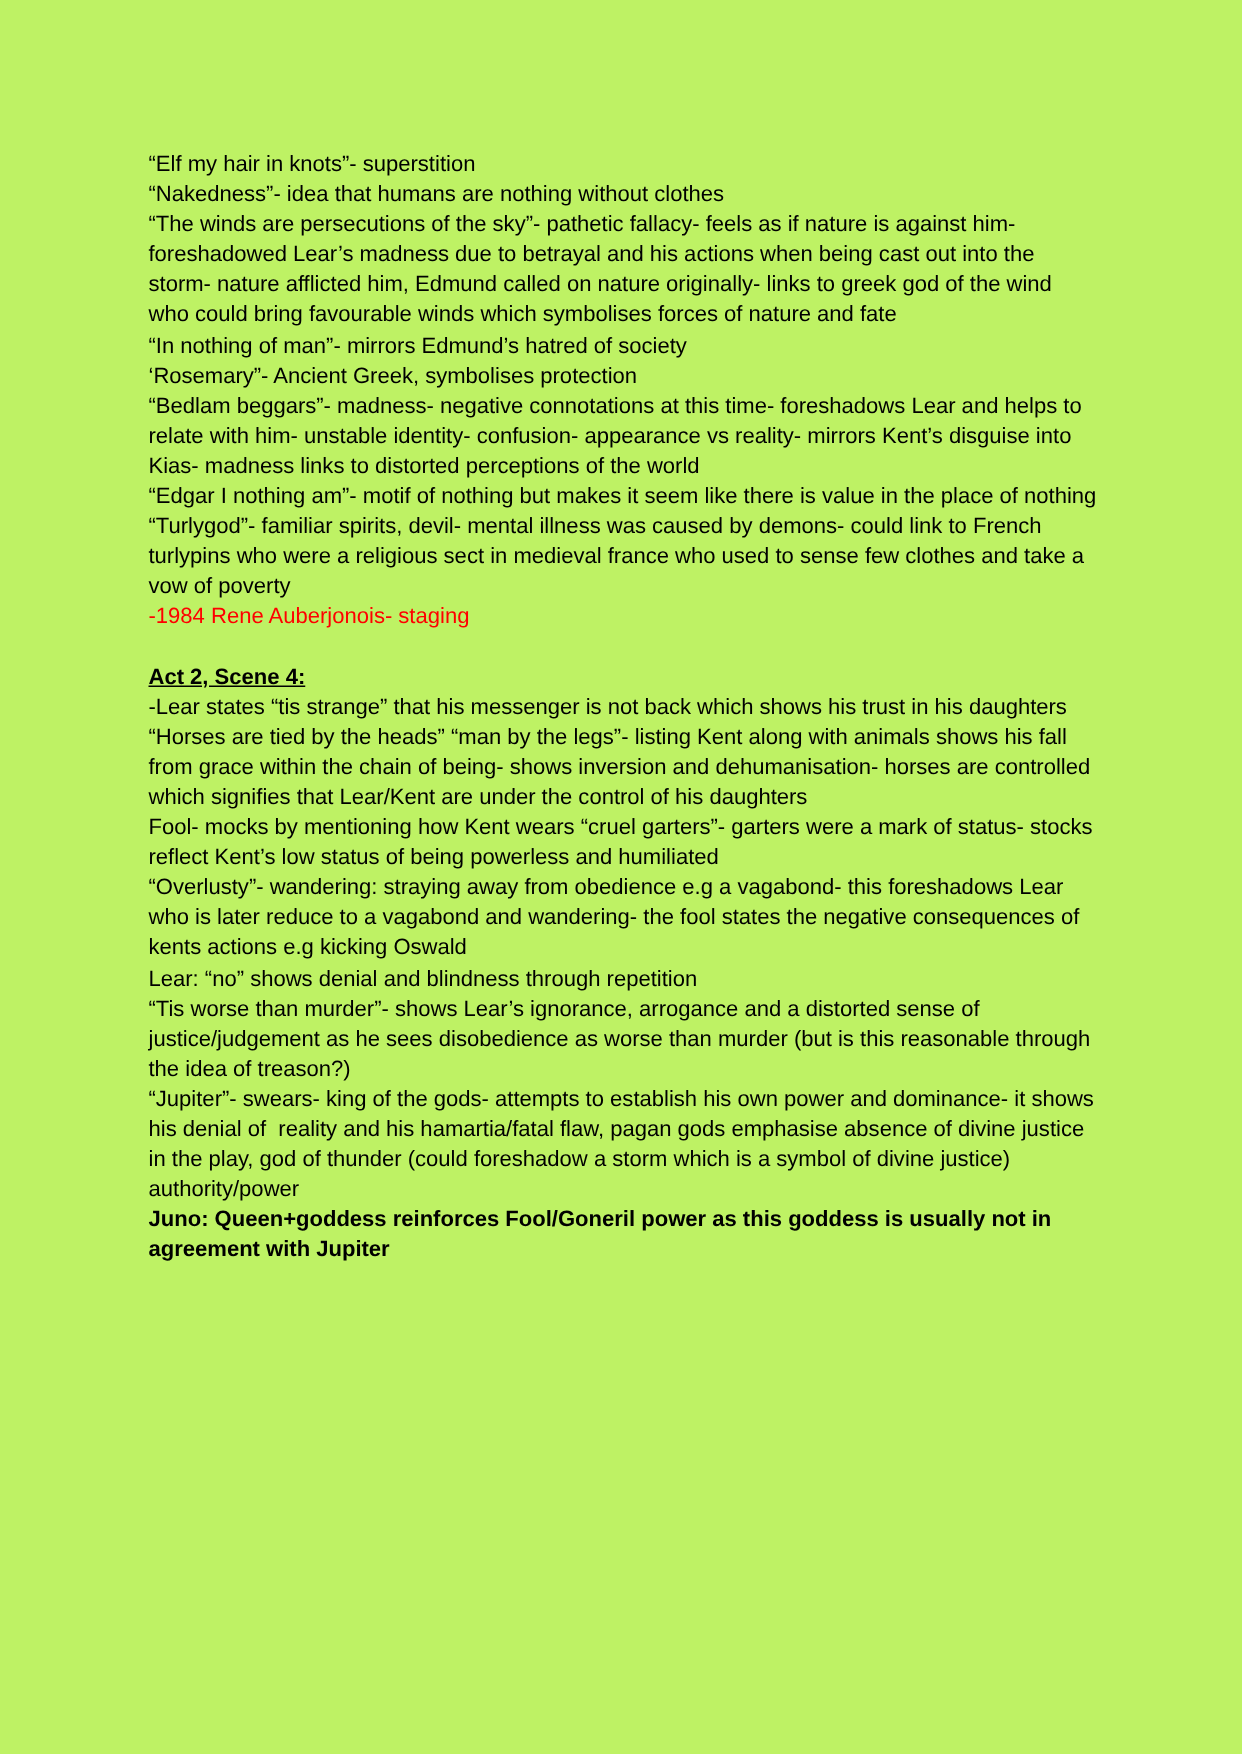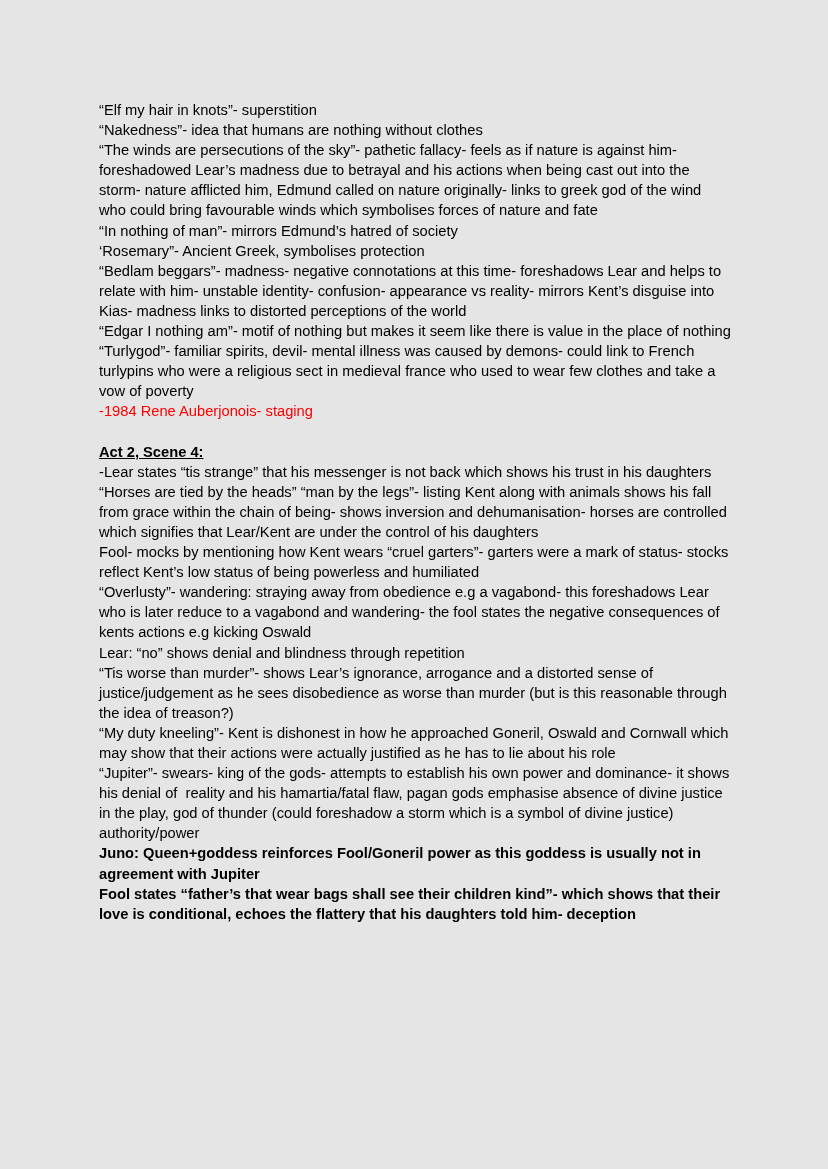--- a/index.html
+++ b/index.html
@@ -6,21 +6,21 @@
     html, body {
       width: 828px;
       height: 1169px;
       background: #ffffff;
       font-family: "Liberation Sans", sans-serif;
       overflow: hidden;
     }
     .page {
       width: 828px;
       height: 1169px;
-      background: #e5e5e5;
+      background: #bef264;
       position: relative;
     }
     .doc-body {
       position: absolute;
       top: 100px;
       left: 99px;
       width: 632px;
     }
     .block {
       font-size: 14.7px;
@@ -39,28 +39,26 @@
 
 <div class="page">
   <div class="doc-body" id="doc-body">
       <p class="block normal">“Elf my hair in knots”- superstition</p>
       <p class="block normal">“Nakedness”- idea that humans are nothing without clothes</p>
       <p class="block normal">“The winds are persecutions of the sky”- pathetic fallacy- feels as if nature is against him- foreshadowed Lear’s madness due to betrayal and his actions when being cast out into the storm- nature afflicted him, Edmund called on nature originally- links to greek god of the wind who could bring favourable winds which symbolises forces of nature and fate</p>
       <p class="block normal">“In nothing of man”- mirrors Edmund’s hatred of society</p>
       <p class="block normal">‘Rosemary”- Ancient Greek, symbolises protection</p>
       <p class="block normal">“Bedlam beggars”- madness- negative connotations at this time- foreshadows Lear and helps to relate with him- unstable identity- confusion- appearance vs reality- mirrors Kent’s disguise into Kias- madness links to distorted perceptions of the world</p>
       <p class="block normal">“Edgar I nothing am”- motif of nothing but makes it seem like there is value in the place of nothing</p>
-      <p class="block normal">“Turlygod”- familiar spirits, devil- mental illness was caused by demons- could link to French turlypins who were a religious sect in medieval france who used to wear few clothes and take a vow of poverty</p>
+      <p class="block normal">“Turlygod”- familiar spirits, devil- mental illness was caused by demons- could link to French turlypins who were a religious sect in medieval france who used to sense few clothes and take a vow of poverty</p>
       <p class="block red">-1984 Rene Auberjonois- staging</p>
       <p class="block spacer">&nbsp;</p>
       <p class="block underline">Act 2, Scene 4:</p>
       <p class="block normal">-Lear states “tis strange” that his messenger is not back which shows his trust in his daughters</p>
       <p class="block normal">“Horses are tied by the heads” “man by the legs”- listing Kent along with animals shows his fall from grace within the chain of being- shows inversion and dehumanisation- horses are controlled which signifies that Lear/Kent are under the control of his daughters</p>
       <p class="block normal">Fool- mocks by mentioning how Kent wears “cruel garters”- garters were a mark of status- stocks reflect Kent’s low status of being powerless and humiliated</p>
       <p class="block normal">“Overlusty”- wandering: straying away from obedience e.g a vagabond- this foreshadows Lear who is later reduce to a vagabond and wandering- the fool states the negative consequences of kents actions e.g kicking Oswald</p>
       <p class="block normal">Lear: “no” shows denial and blindness through repetition</p>
       <p class="block normal">“Tis worse than murder”- shows Lear’s ignorance, arrogance and a distorted sense of justice/judgement as he sees disobedience as worse than murder (but is this reasonable through the idea of treason?)</p>
-      <p class="block normal">“My duty kneeling”- Kent is dishonest in how he approached Goneril, Oswald and Cornwall which may show that their actions were actually justified as he has to lie about his role</p>
       <p class="block normal">“Jupiter”- swears- king of the gods- attempts to establish his own power and dominance- it shows his denial of  reality and his hamartia/fatal flaw, pagan gods emphasise absence of divine justice in the play, god of thunder (could foreshadow a storm which is a symbol of divine justice) authority/power</p>
       <p class="block bold">Juno: Queen+goddess reinforces Fool/Goneril power as this goddess is usually not in agreement with Jupiter</p>
-      <p class="block bold">Fool states “father’s that wear bags shall see their children kind”- which shows that their love is conditional, echoes the flattery that his daughters told him- deception</p>
     </div>
 </div>
 
 </body></html>

